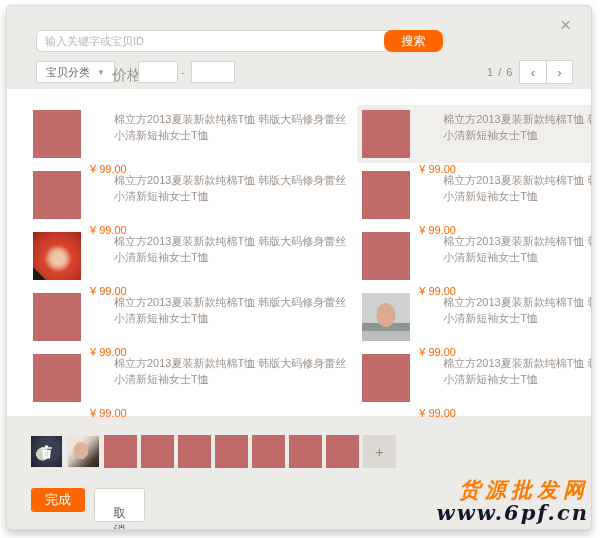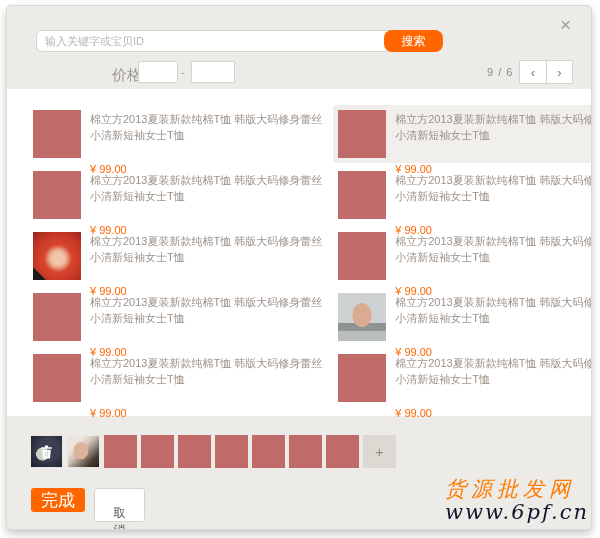--- a/index.html
+++ b/index.html
@@ -66,21 +66,21 @@
     background:
       linear-gradient(45deg,#1d1b1a 0 13%,rgba(0,0,0,0) 14%),
       radial-gradient(circle at 52% 55%,#f0c5a9 0 16%,#e8a98c 24%,#d8452e 38%,#c23524 70%,#93271a 100%);
   }
   .thumb.thumb-photo-face{
     background:
       radial-gradient(ellipse 34% 42% at 50% 46%,#d9ac92 0 58%,rgba(0,0,0,0) 60%),
       linear-gradient(180deg,#cdd1d1 0 62%,#8e9494 63% 78%,#b9bdbd 79% 100%);
   }
   .item-info{margin-left:9px;padding-top:1px;min-width:0;}
-  .title-line{font-size:11px;line-height:16px;color:#9c9189;white-space:nowrap;overflow:hidden;}
+  .title-line{font-size:11px;line-height:16px;color:#9c9189;white-space:nowrap;overflow:hidden;margin-left:24px;}
   .price{font-size:11px;line-height:16px;color:var(--accent,#f60);margin-top:18px;}
   
   .selbar{position:absolute;left:23px;top:429px;display:flex;gap:4px;align-items:center;}
   .sel-thumb{width:33px;height:33px;background:var(--thumb-placeholder,#c16a6a);position:relative;flex:none;cursor:pointer;}
   .sel-thumb.kind-photo-dark{
     background:
       radial-gradient(circle at 38% 58%,#ccd2c6 0 22%,rgba(0,0,0,0) 24%),
       radial-gradient(circle at 55% 45%,#3a3f52 0 40%,#171a26 100%);
     box-shadow:inset 0 0 0 1px #e8e6e2;
   }
@@ -93,50 +93,54 @@
   .del-overlay{
     position:absolute;inset:0;display:flex;align-items:center;justify-content:center;cursor:pointer;
   }
   .add-btn{
     width:33px;height:33px;background:#dcd9d3;border:none;color:#8f8c87;font-size:15px;
     display:flex;align-items:center;justify-content:center;cursor:pointer;flex:none;padding:0;
   }
   
   .btn-confirm{
     position:absolute;left:24px;top:482px;width:54px;height:24px;border:none;border-radius:3px;
-    background:var(--accent,#f60);color:#fff;font-size:17px;cursor:pointer;padding:0;font-family:inherit;
+    background:var(--accent,#f60);color:#fff;font-size:13px;cursor:pointer;padding:0;font-family:inherit;
   }
   .btn-cancel{
     position:absolute;left:87px;top:482px;width:51px;height:24px;border:1px solid #d6d3cd;border-radius:3px;
     background:#fff;color:#555;font-size:12px;cursor:pointer;padding:16px;font-family:inherit;
   }
   
   .watermark{
-    position:absolute;right:2px;bottom:4px;text-align:left;font-style:italic;font-weight:normal;
+    position:absolute;right:2px;bottom:4px;text-align:right;font-style:italic;font-weight:bold;
     line-height:1.12;font-family:"DejaVu Serif","Liberation Serif",serif;pointer-events:none;
   }
   .wm1{color:#ff7b00;font-size:21px;letter-spacing:5px;}
   .wm2{color:#0f172a;font-size:21px;letter-spacing:2px;}
 </style>
 </head>
 <body>
 
 <div class="dialog">
 
   <span class="close">×</span>
 
   <input class="search-input" type="text" placeholder="输入关键字或宝贝ID" style="">
   <button class="search-btn">搜索</button>
 
+  <button class="cat-btn">
+    <span>宝贝分类</span>
+    <span class="caret">▼</span>
+  </button>
   <span class="price-label">价格:</span>
   <input class="price-input price-min" type="text" value="" style="">
   <span class="price-dash">-</span>
   <input class="price-input price-max" type="text" value="" style="">
 
-  <span class="page-info">9 / 6</span>
+  <span class="page-info">1 / 6</span>
   <div class="pager">
     <button>
       <span>‹</span>
     </button>
     <button>
       <span>›</span>
     </button>
   </div>
 
   <div class="panel">

